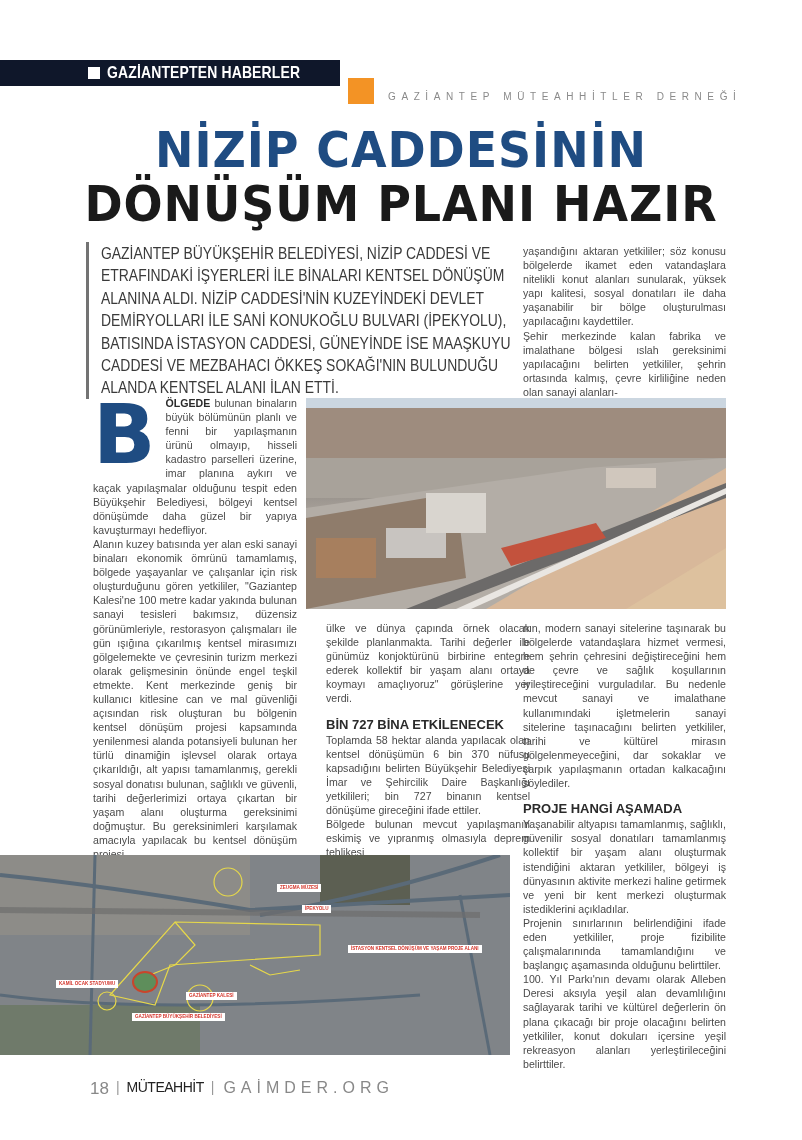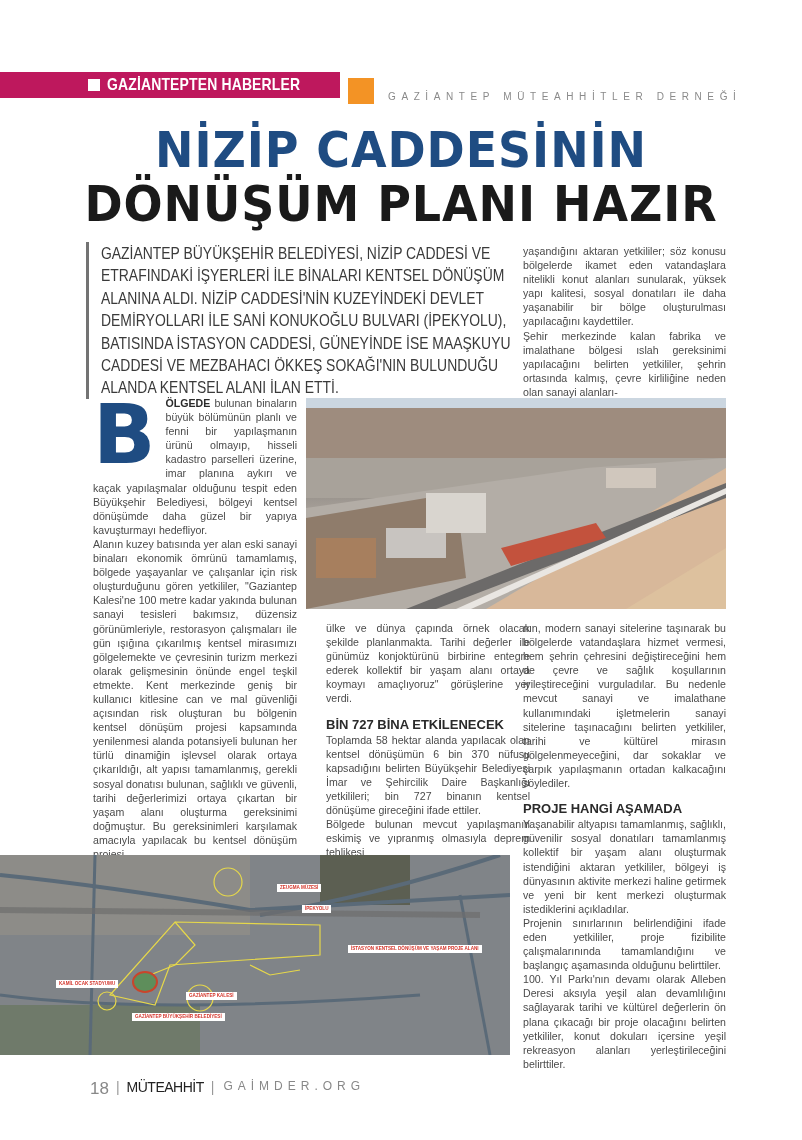--- a/index.html
+++ b/index.html
@@ -1,21 +1,21 @@
 <!DOCTYPE html>
 <html><head>
 <meta charset="utf-8">
 <style>
   html, body { margin:0; padding:0; }
   body {
     width:802px; height:1140px; background:#ffffff; position:relative; overflow:hidden;
     font-family:"Liberation Sans", sans-serif; color:#444;
   }
   .header-bar {
-    position:absolute; left:0; top:72px; width:340px; height:26px; background:#be185d;
+    position:absolute; left:0; top:60px; width:340px; height:26px; background:#0f172a;
     display:flex; align-items:center; justify-content:flex-start;
   }
   .header-sq-icon {
     position:absolute; left:88px; top:7px; width:12px; height:12px; background:#fff;
   }
   .header-label {
     position:absolute; left:107px; top:3px; color:#fff; font-weight:bold; font-size:17px;
     letter-spacing:0.2px; font-family:"Liberation Sans", sans-serif; transform:scaleX(0.82); transform-origin:left center;
     white-space:nowrap;
   }
@@ -62,21 +62,21 @@
     background:linear-gradient(180deg,#cfd9e2 0%,#b7a999 6%,#9a8676 22%,#8f8a84 40%,#a9a29b 55%,#c3b8aa 70%,#d9c2a4 100%);
   }
   .map {
     position:absolute; left:0; top:855px; width:510px; height:200px; overflow:hidden;
     background:#7f8287;
   }
   .footer { position:absolute; top:1079px; left:90px; white-space:nowrap; display:flex; align-items:flex-start; }
   .page-num { font-size:17px; color:#888; }
   .sep { font-size:14px; color:#999; margin:0 7px; }
   .brand { font-size:14px; font-weight:normal; color:#222; letter-spacing:-0.5px; }
-  .site { font-size:12px; letter-spacing:5px; color:#888; margin-left:2px; }
+  .site { font-size:16px; letter-spacing:5px; color:#888; margin-left:2px; }
   .maplabel {
     position:absolute; background:#fff; color:#d3342a; font-size:4.6px; font-weight:bold;
     padding:1px 3px; white-space:nowrap; line-height:6px;
   }
 </style>
 </head>
 <body>
 
 <div class="header-bar">
   <span class="header-sq-icon"></span>

